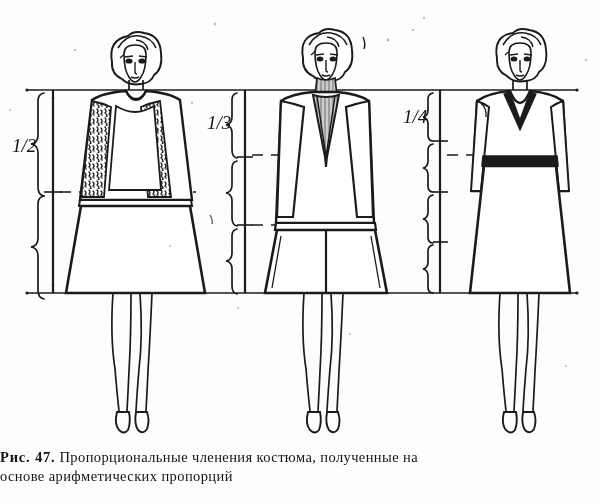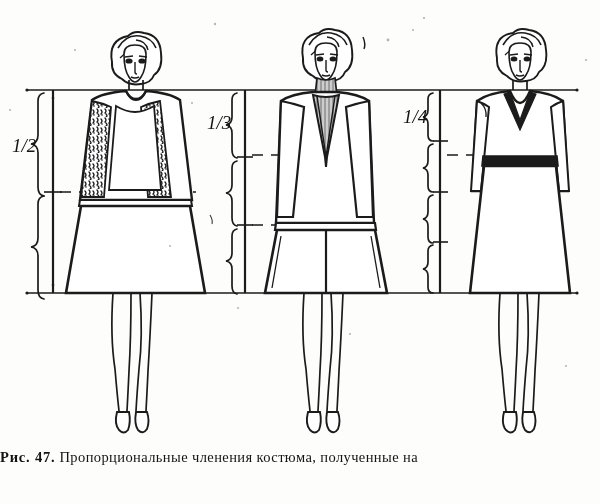--- a/index.html
+++ b/index.html
@@ -317,15 +317,16 @@
       </g>
 
     </svg>
   </div>
 
   <div class="caption-block">
     <div class="caption-line caption-line-1">
       <span class="cap-figno">Рис. 47.</span>
       <span>Пропорциональные   членения   костюма,   полученные   на</span>
     </div>
+    <div class="caption-line caption-line-2">основе арифметических пропорций</div>
   </div>
 
 </div>
 
 </body></html>

